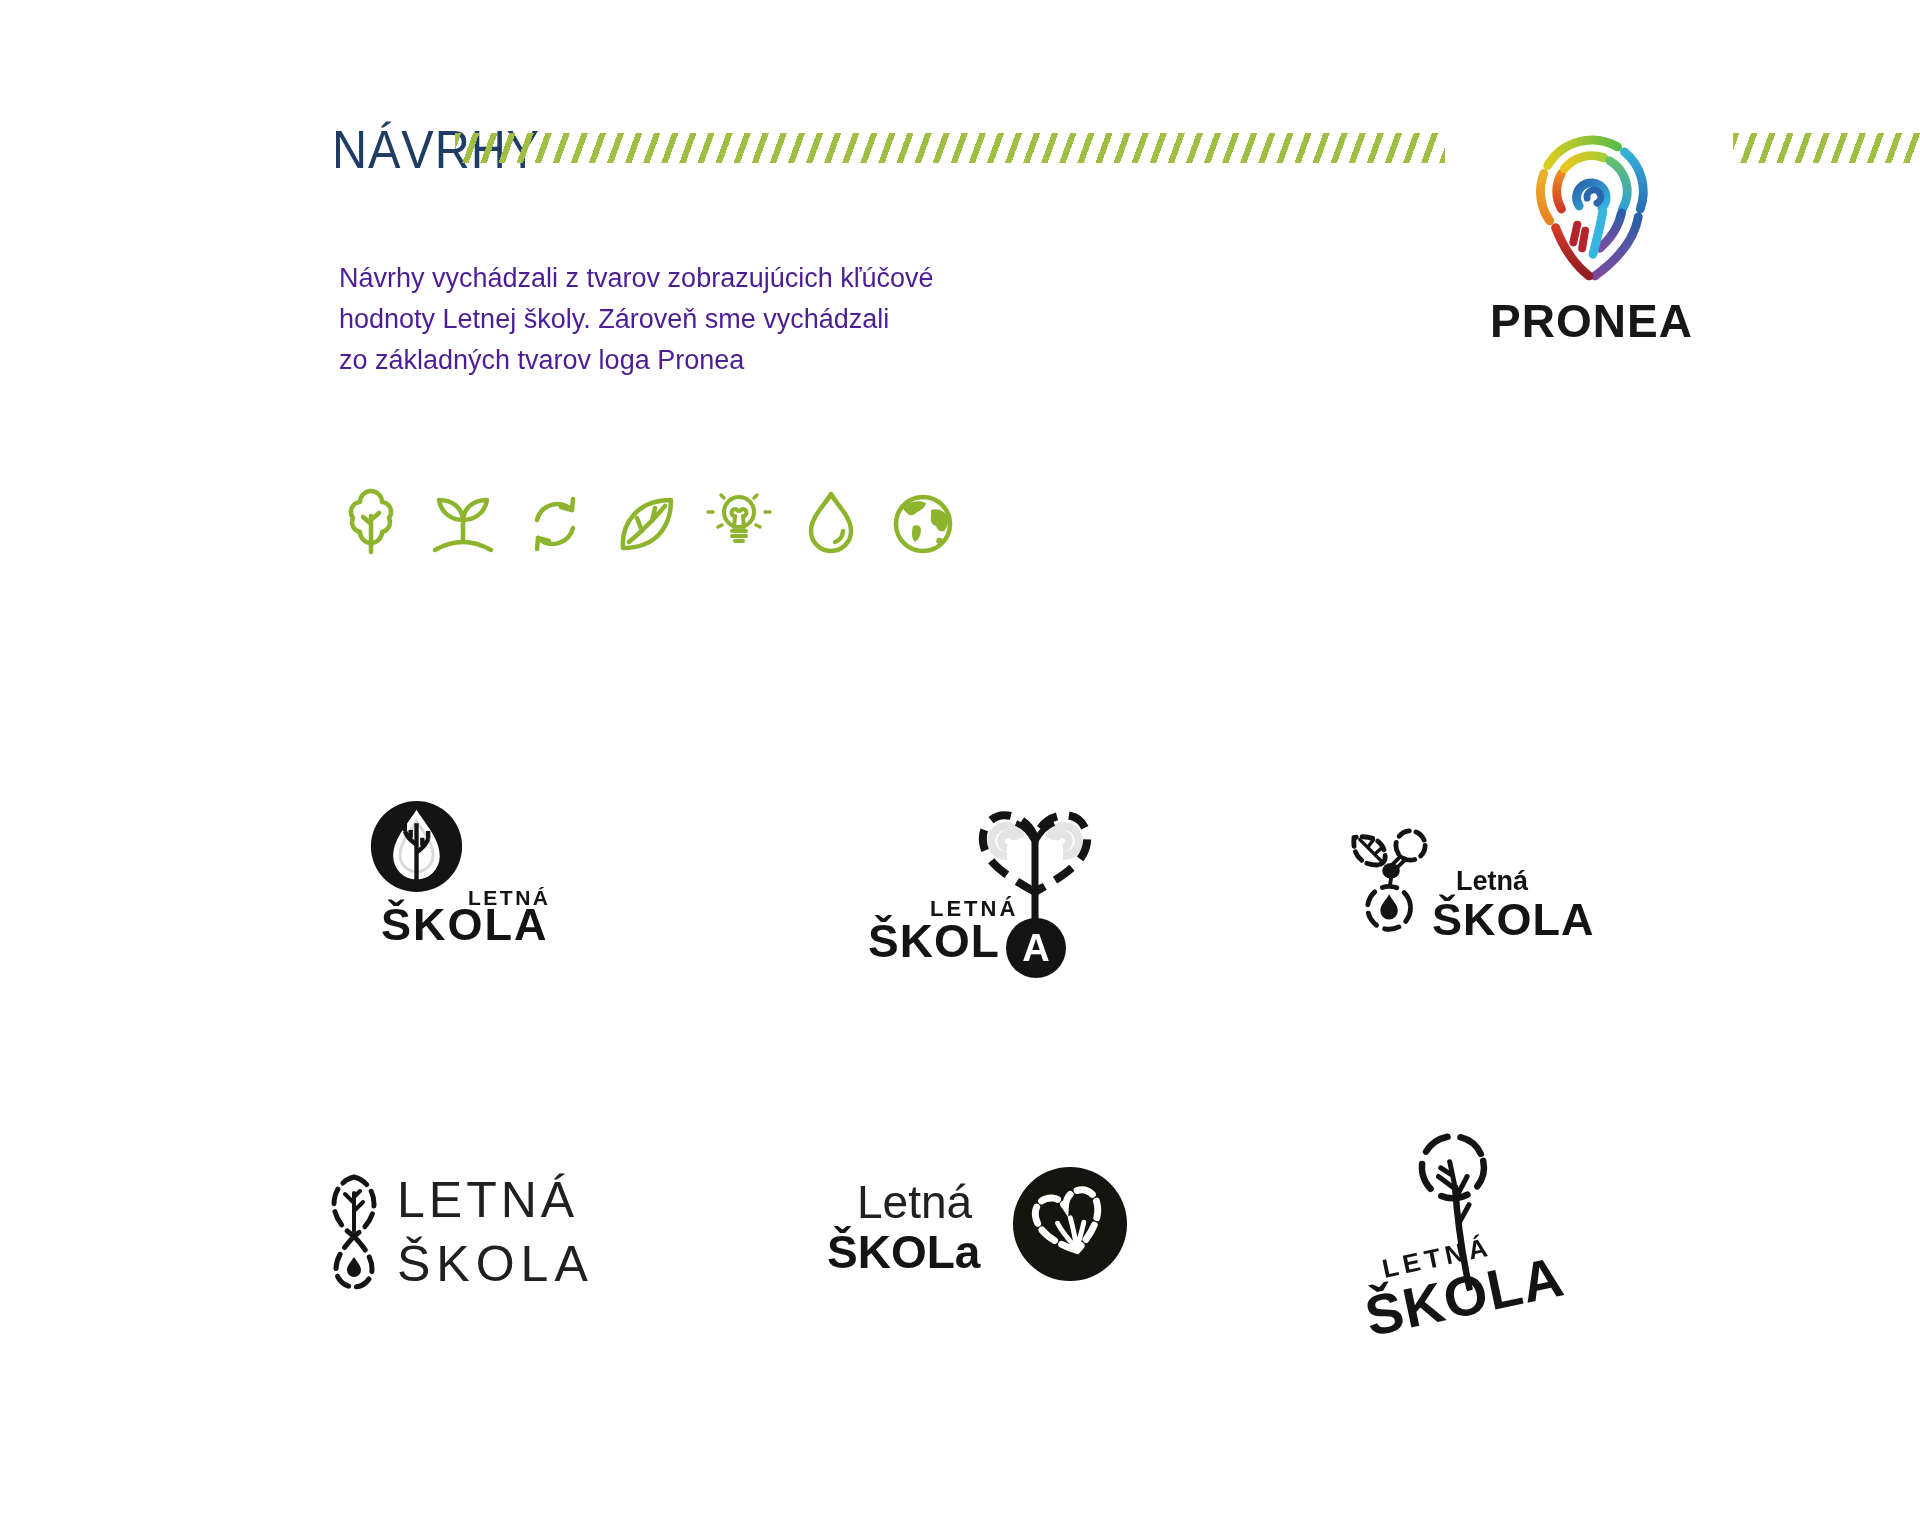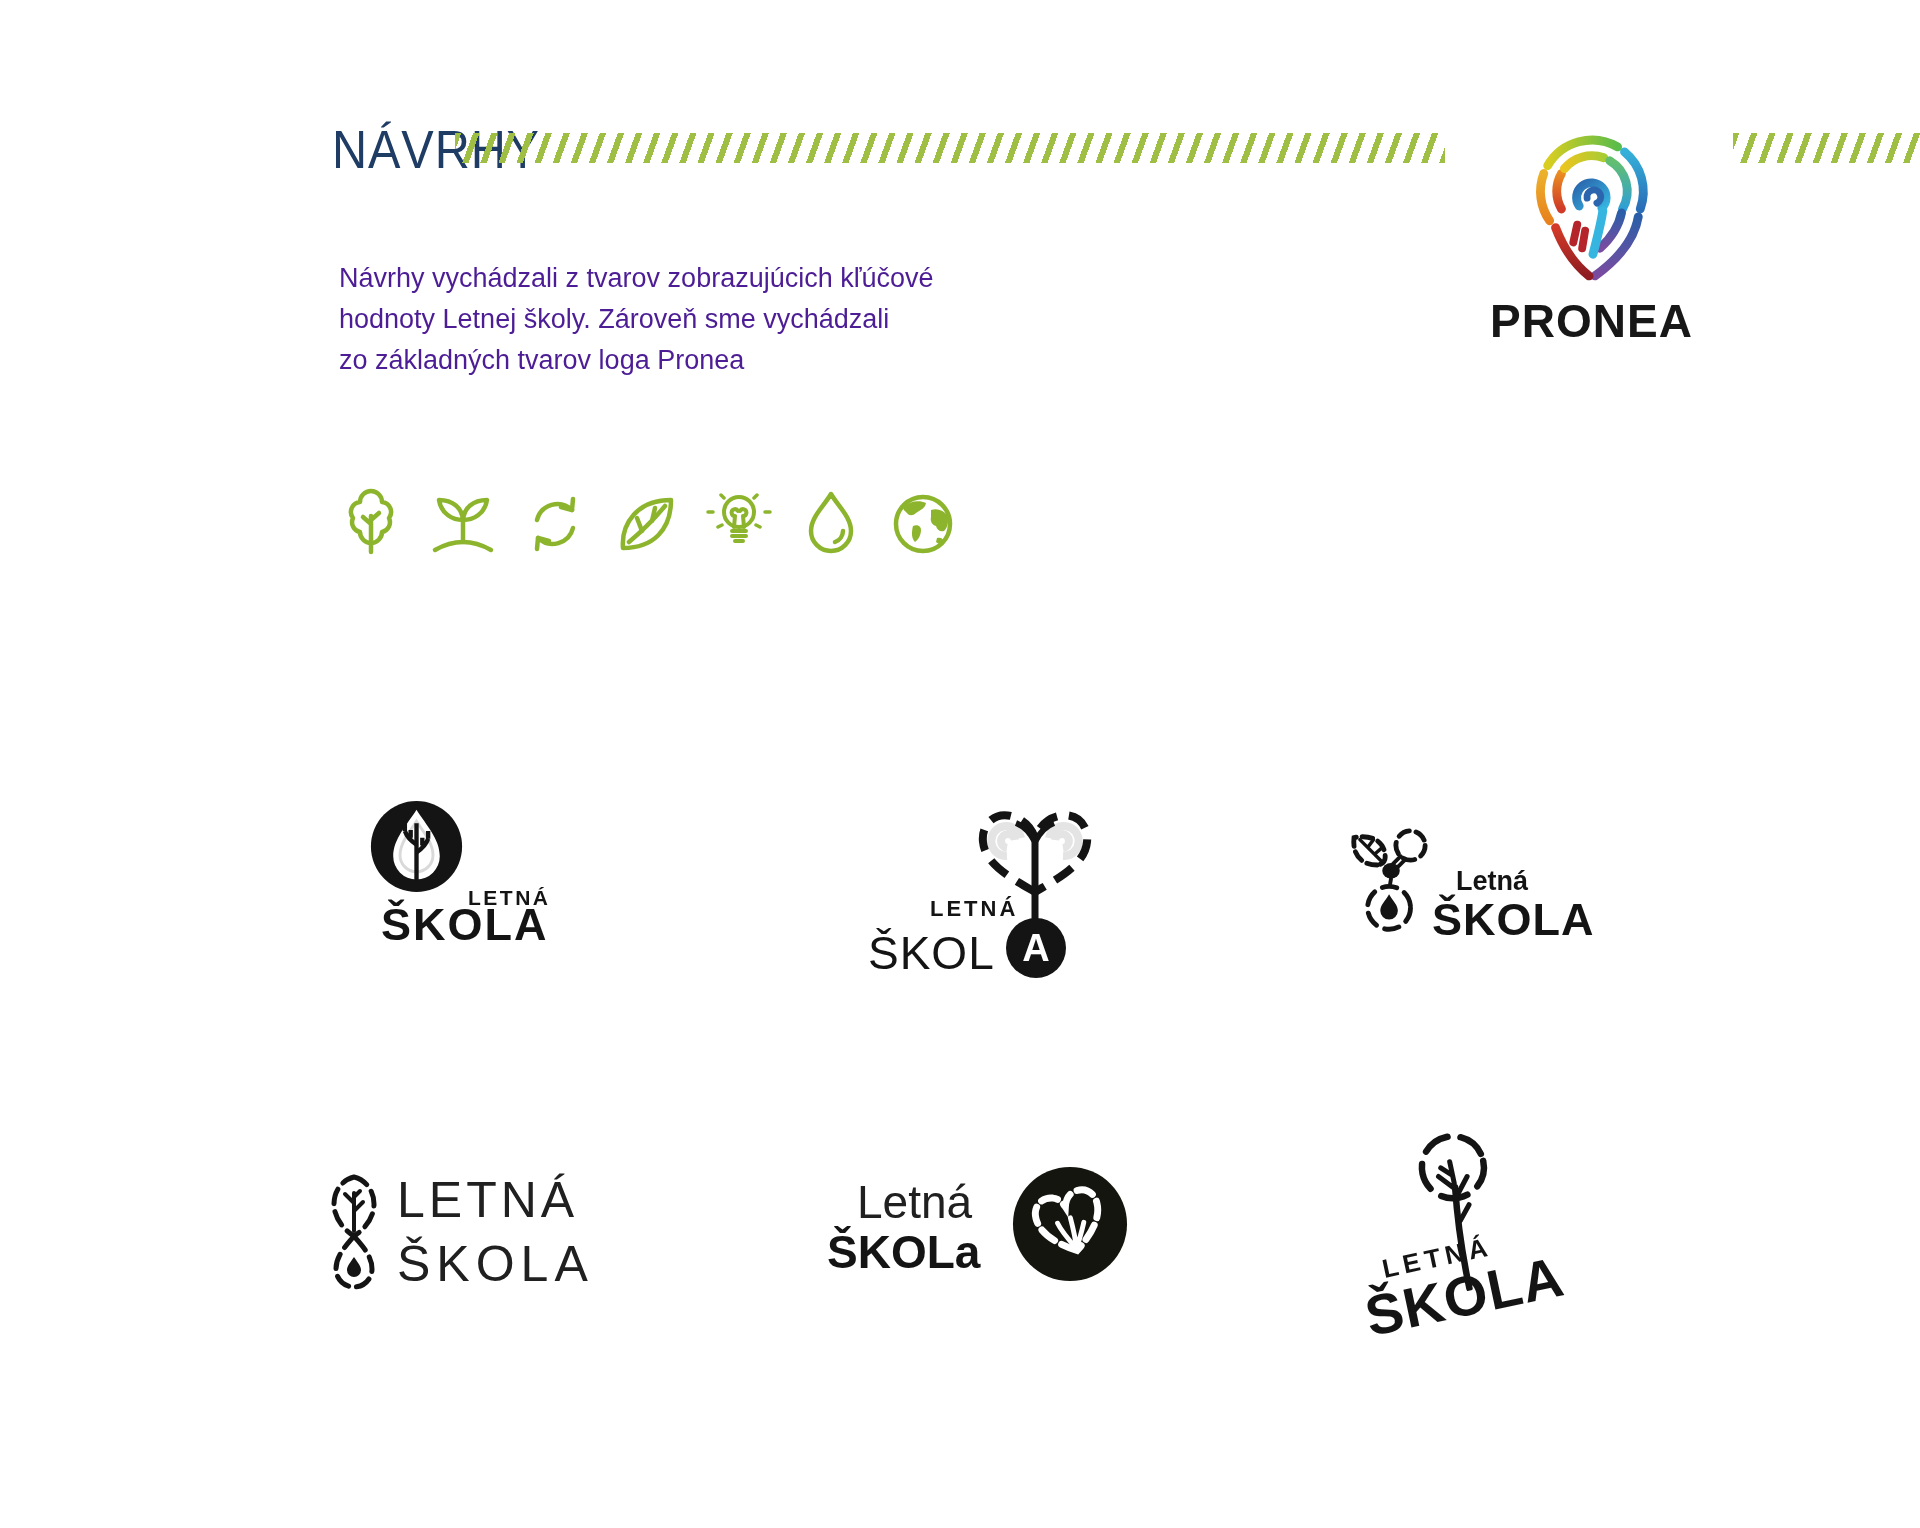--- a/index.html
+++ b/index.html
@@ -26,21 +26,21 @@
   .icons-row .ic{width:82px;height:82px;display:flex;align-items:center;justify-content:center;}
 
   
   .cell{position:absolute;}
   .c1{left:368px;top:798px;width:220px;height:170px;}
   .c1 .t1{position:absolute;left:100px;top:88px;font-size:21px;font-weight:700;letter-spacing:2.5px;}
   .c1 .t2{position:absolute;left:13px;top:101px;font-size:45px;font-weight:700;letter-spacing:2px;}
 
   .c2{left:860px;top:800px;width:260px;height:200px;}
   .c2 .t1{position:absolute;left:70px;top:96px;font-size:22px;font-weight:700;letter-spacing:3px;}
-  .c2 .t2{position:absolute;left:8px;top:126px;font-size:46px;font-weight:400;letter-spacing:1px;}
+  .c2 .t2{position:absolute;left:8px;top:114px;font-size:46px;font-weight:700;letter-spacing:1px;}
   .c2 .badge{position:absolute;left:146px;top:118px;width:60px;height:60px;border-radius:50%;
              background:#141414;color:#fff;display:flex;align-items:center;justify-content:center;
              font-size:38px;font-weight:700;}
 
   .c3{left:1348px;top:820px;width:260px;height:140px;}
   .c3 .t1{position:absolute;left:108px;top:46px;font-size:27px;font-weight:700;}
   .c3 .t2{position:absolute;left:84px;top:74px;font-size:45px;font-weight:700;letter-spacing:1px;}
 
   .c4{left:325px;top:1165px;width:300px;height:150px;}
   .c4 .t1{position:absolute;left:72px;top:6px;font-size:50px;font-weight:400;letter-spacing:4px;color:#202020;}

